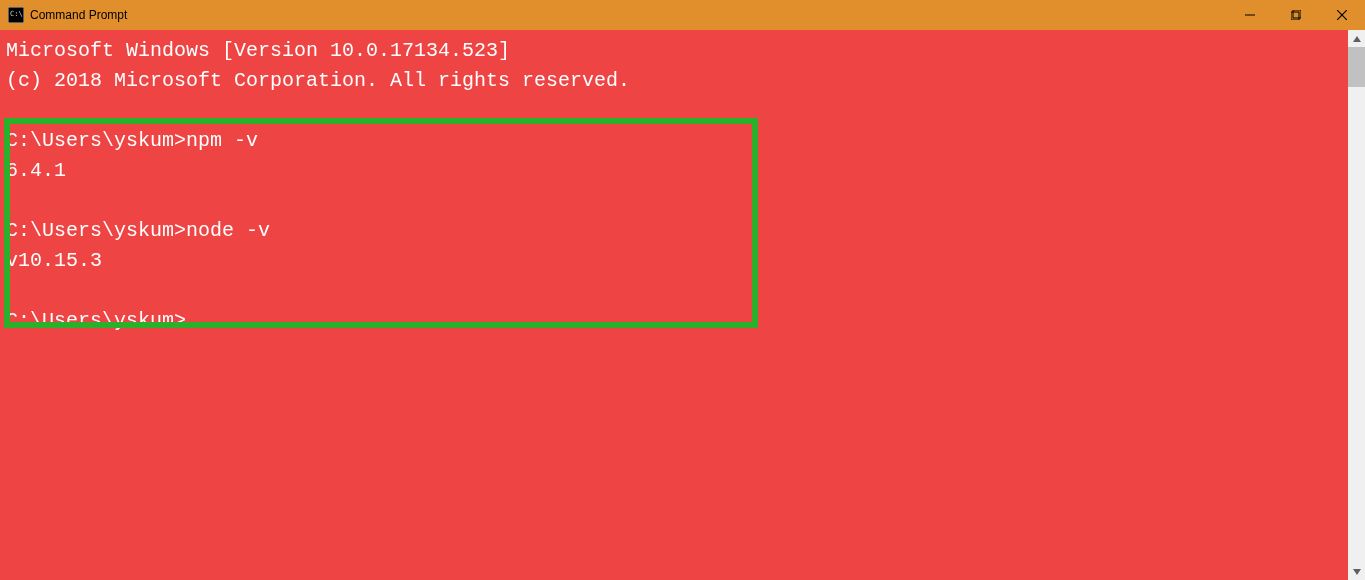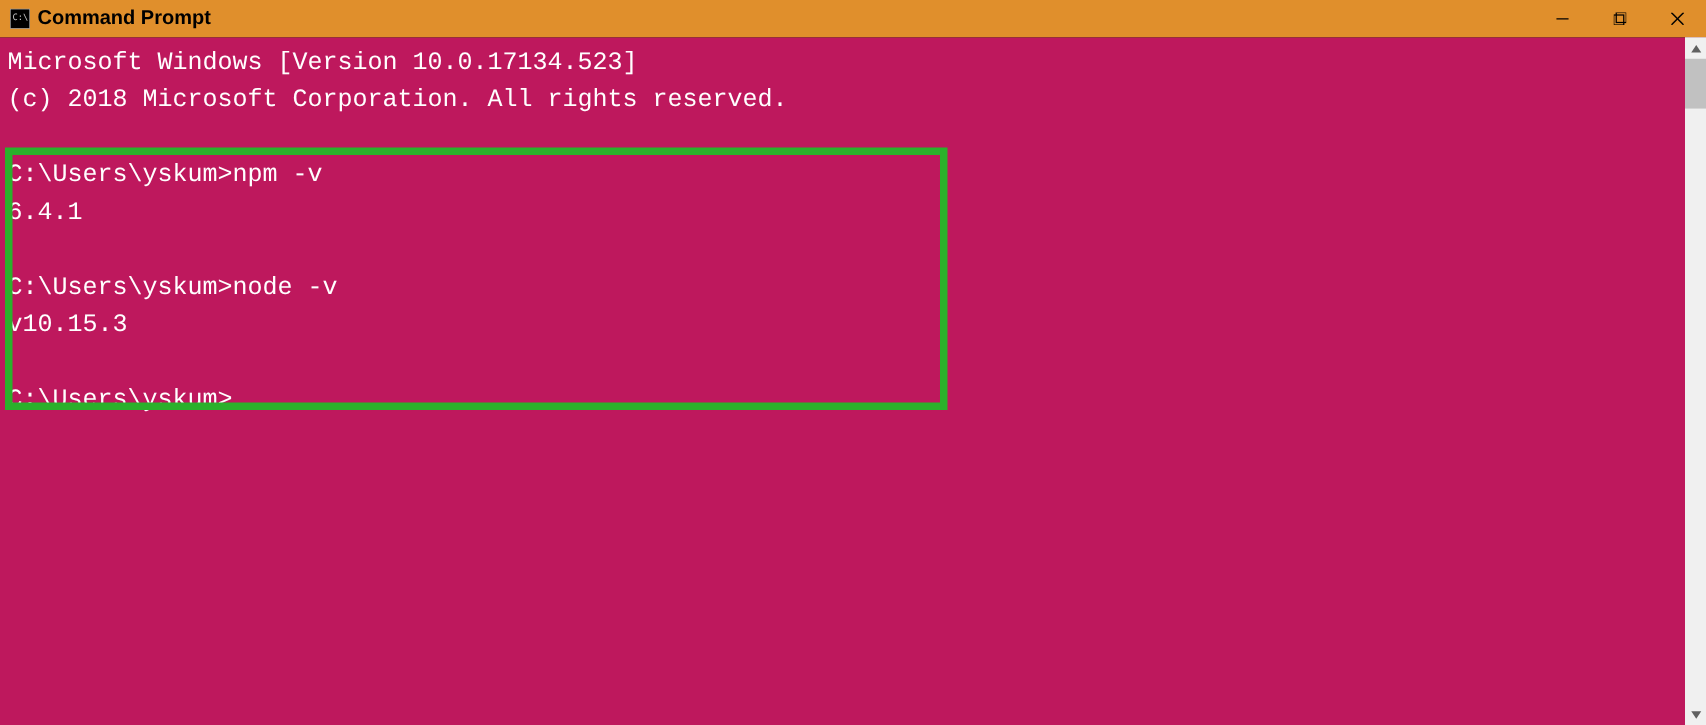--- a/index.html
+++ b/index.html
@@ -1,26 +1,26 @@
 <!DOCTYPE html>
 <html><head>
   <meta charset="utf-8">
   <style>
     * { margin: 0; padding: 0; box-sizing: border-box; }
     html, body { width: 1365px; height: 580px; overflow: hidden; font-family: "Segoe UI", Tahoma, sans-serif; background:#000; }
     .window { width: 1365px; height: 580px; display:flex; flex-direction:column; }
     
     .titlebar { height:30px; background:#e08f2c; display:flex; align-items:center; position:relative; }
     .app-icon { width:16px; height:16px; margin-left:8px; margin-right:6px; display:flex; align-items:center; justify-content:center; }
-    .titlebar-text { font-size:16px; color:#000;font-weight:bold; }
+    .titlebar-text { font-size:12px; color:#000; }
     .win-controls { position:absolute; right:0; top:0; height:30px; display:flex; }
     .win-btn { width:46px; height:30px; display:flex; align-items:center; justify-content:center; color:#000; }
     .win-btn svg { display:block; }
     
-    .client { flex:1; position:relative; background:#be185d; display:flex; }
+    .client { flex:1; position:relative; background:#ef4444; display:flex; }
     .terminal { flex:1; font-family: Consolas, "Courier New", monospace; font-size:20px; line-height:30px; color:#fff; white-space:pre; padding:6px 0 0 6px; position:relative; }
     .highlight-box { position:absolute; left:4px; top:88px; width:754px; height:210px; border:6px solid #2bb02b; pointer-events:none; }
     .scrollbar-v { width:17px; background:#f0f0f0; display:flex; flex-direction:column; }
     .sb-btn { height:17px; display:flex; align-items:center; justify-content:center; background:#f0f0f0; }
     .sb-thumb { flex:0 0 40px; background:#c1c1c1; margin:0; }
     .sb-track { flex:1; background:#f0f0f0; }
     .cursor { display:inline-block; width:10px; height:20px; vertical-align:text-bottom; }
   </style>
 </head>
 <body>

